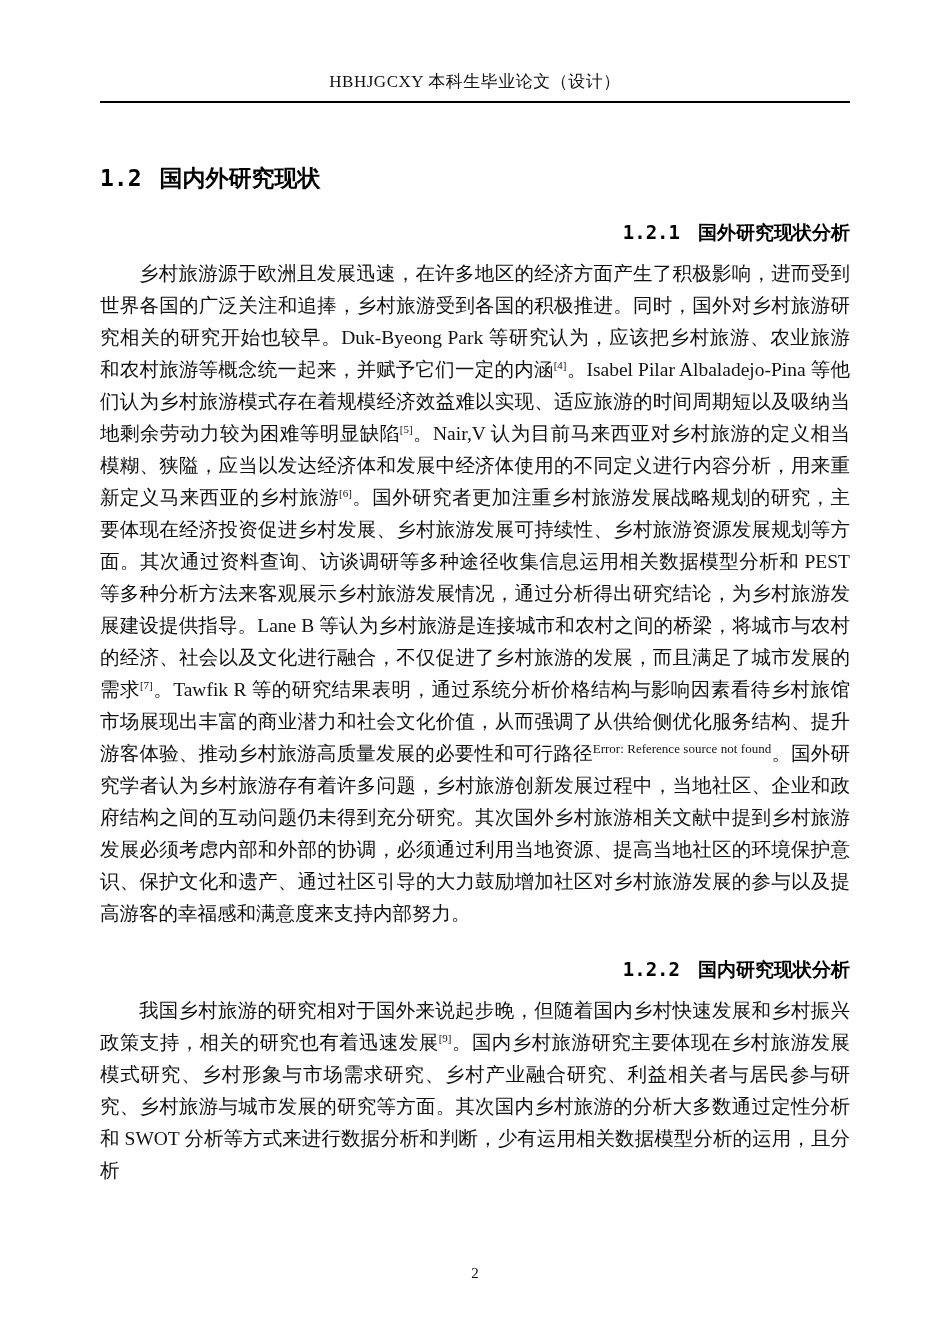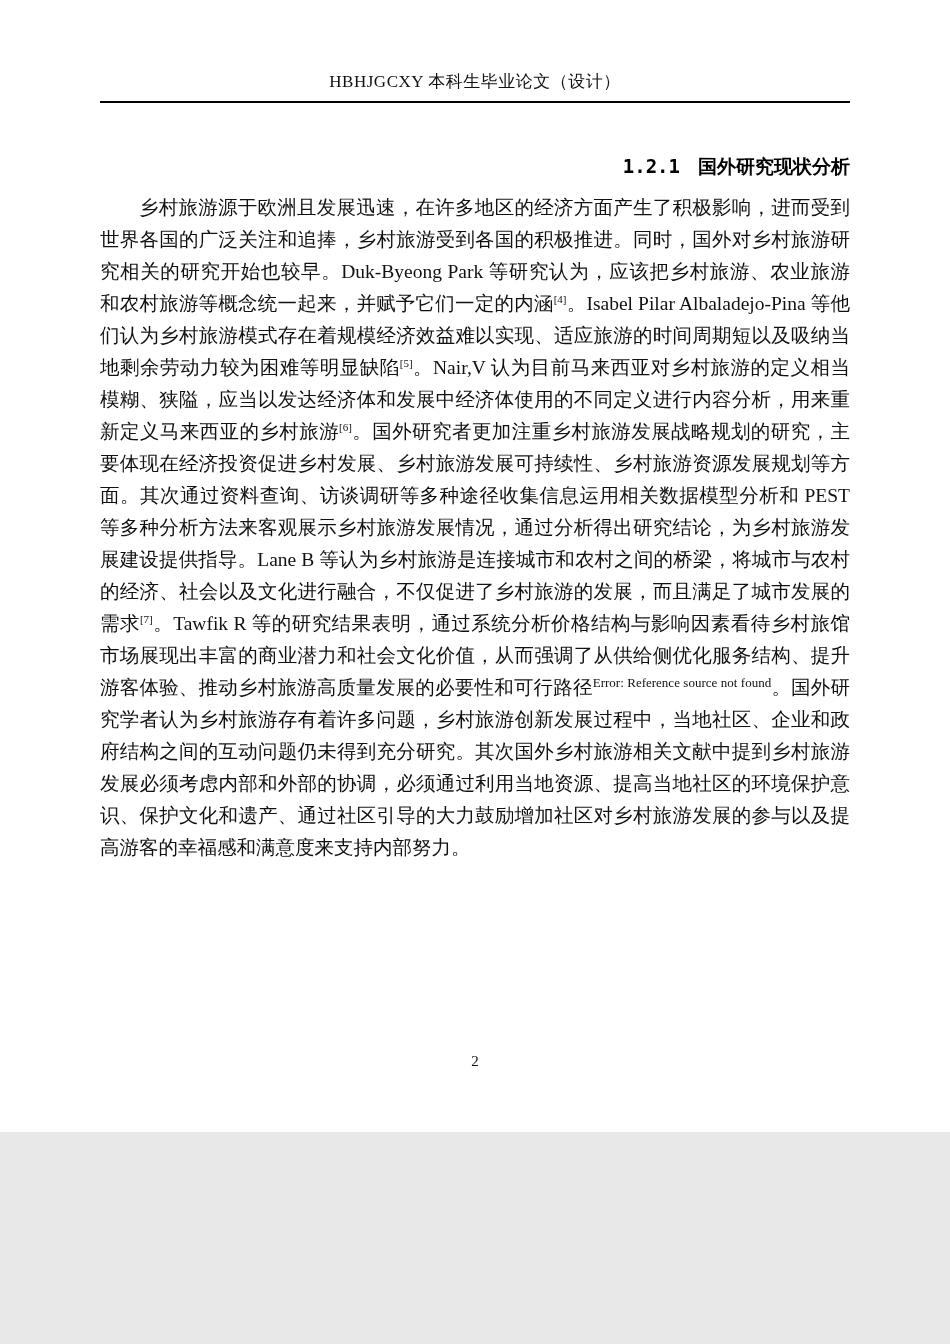--- a/index.html
+++ b/index.html
@@ -3,21 +3,21 @@
 <meta charset="utf-8">
 <style>
   html, body {
     margin: 0;
     padding: 0;
     background: #e8e8e8;
   }
   .page {
     position: relative;
     width: 950px;
-    height: 1132px;
+    height: 1344px;
     margin: 0 auto;
     background: #ffffff;
     color: #111111;
     font-family: "Liberation Serif", "DejaVu Serif", serif;
     overflow: hidden;
     box-sizing: border-box;
   }
   .page-inner {
     margin: 0 100px;
     width: 750px;
@@ -96,18 +96,21 @@
   }
 </style>
 </head>
 <body>
 
 <div class="page">
   <div class="page-inner">
     <div class="doc-header">HBHJGCXY 本科生毕业论文（设计）</div>
     <hr class="header-rule">
     <div class="doc-body" id="doc-body">
+        <div class="h-level1"><span class="h-num">1.2</span><span>国内外研究现状</span></div>
         <div class="h-level2"><span class="h-num">1.2.1</span><span>国外研究现状分析</span></div>
         <p class="para indent">乡村旅游源于欧洲且发展迅速，在许多地区的经济方面产生了积极影响，进而受到世界各国的广泛关注和追捧，乡村旅游受到各国的积极推进。同时，国外对乡村旅游研究相关的研究开始也较早。Duk-Byeong Park 等研究认为，应该把乡村旅游、农业旅游和农村旅游等概念统一起来，并赋予它们一定的内涵<sup class="cite">[4]</sup>。Isabel Pilar Albaladejo-Pina 等他们认为乡村旅游模式存在着规模经济效益难以实现、适应旅游的时间周期短以及吸纳当地剩余劳动力较为困难等明显缺陷<sup class="cite">[5]</sup>。Nair,V 认为目前马来西亚对乡村旅游的定义相当模糊、狭隘，应当以发达经济体和发展中经济体使用的不同定义进行内容分析，用来重新定义马来西亚的乡村旅游<sup class="cite">[6]</sup>。国外研究者更加注重乡村旅游发展战略规划的研究，主要体现在经济投资促进乡村发展、乡村旅游发展可持续性、乡村旅游资源发展规划等方面。其次通过资料查询、访谈调研等多种途径收集信息运用相关数据模型分析和 PEST 等多种分析方法来客观展示乡村旅游发展情况，通过分析得出研究结论，为乡村旅游发展建设提供指导。Lane B 等认为乡村旅游是连接城市和农村之间的桥梁，将城市与农村的经济、社会以及文化进行融合，不仅促进了乡村旅游的发展，而且满足了城市发展的需求<sup class="cite">[7]</sup>。Tawfik R 等的研究结果表明，通过系统分析价格结构与影响因素看待乡村旅馆市场展现出丰富的商业潜力和社会文化价值，从而强调了从供给侧优化服务结构、提升游客体验、推动乡村旅游高质量发展的必要性和可行路径<sup class="cite error-ref">Error: Reference source not found</sup>。国外研究学者认为乡村旅游存有着许多问题，乡村旅游创新发展过程中，当地社区、企业和政府结构之间的互动问题仍未得到充分研究。其次国外乡村旅游相关文献中提到乡村旅游发展必须考虑内部和外部的协调，必须通过利用当地资源、提高当地社区的环境保护意识、保护文化和遗产、通过社区引导的大力鼓励增加社区对乡村旅游发展的参与以及提高游客的幸福感和满意度来支持内部努力。</p>
+        <div class="h-level2"><span class="h-num">1.2.2</span><span>国内研究现状分析</span></div>
+        <p class="para indent">我国乡村旅游的研究相对于国外来说起步晚，但随着国内乡村快速发展和乡村振兴政策支持，相关的研究也有着迅速发展<sup class="cite">[9]</sup>。国内乡村旅游研究主要体现在乡村旅游发展模式研究、乡村形象与市场需求研究、乡村产业融合研究、利益相关者与居民参与研究、乡村旅游与城市发展的研究等方面。其次国内乡村旅游的分析大多数通过定性分析和 SWOT 分析等方式来进行数据分析和判断，少有运用相关数据模型分析的运用，且分析</p>
       </div>
   </div>
   <div class="doc-footer">2</div>
 </div>
 
 </body></html>

